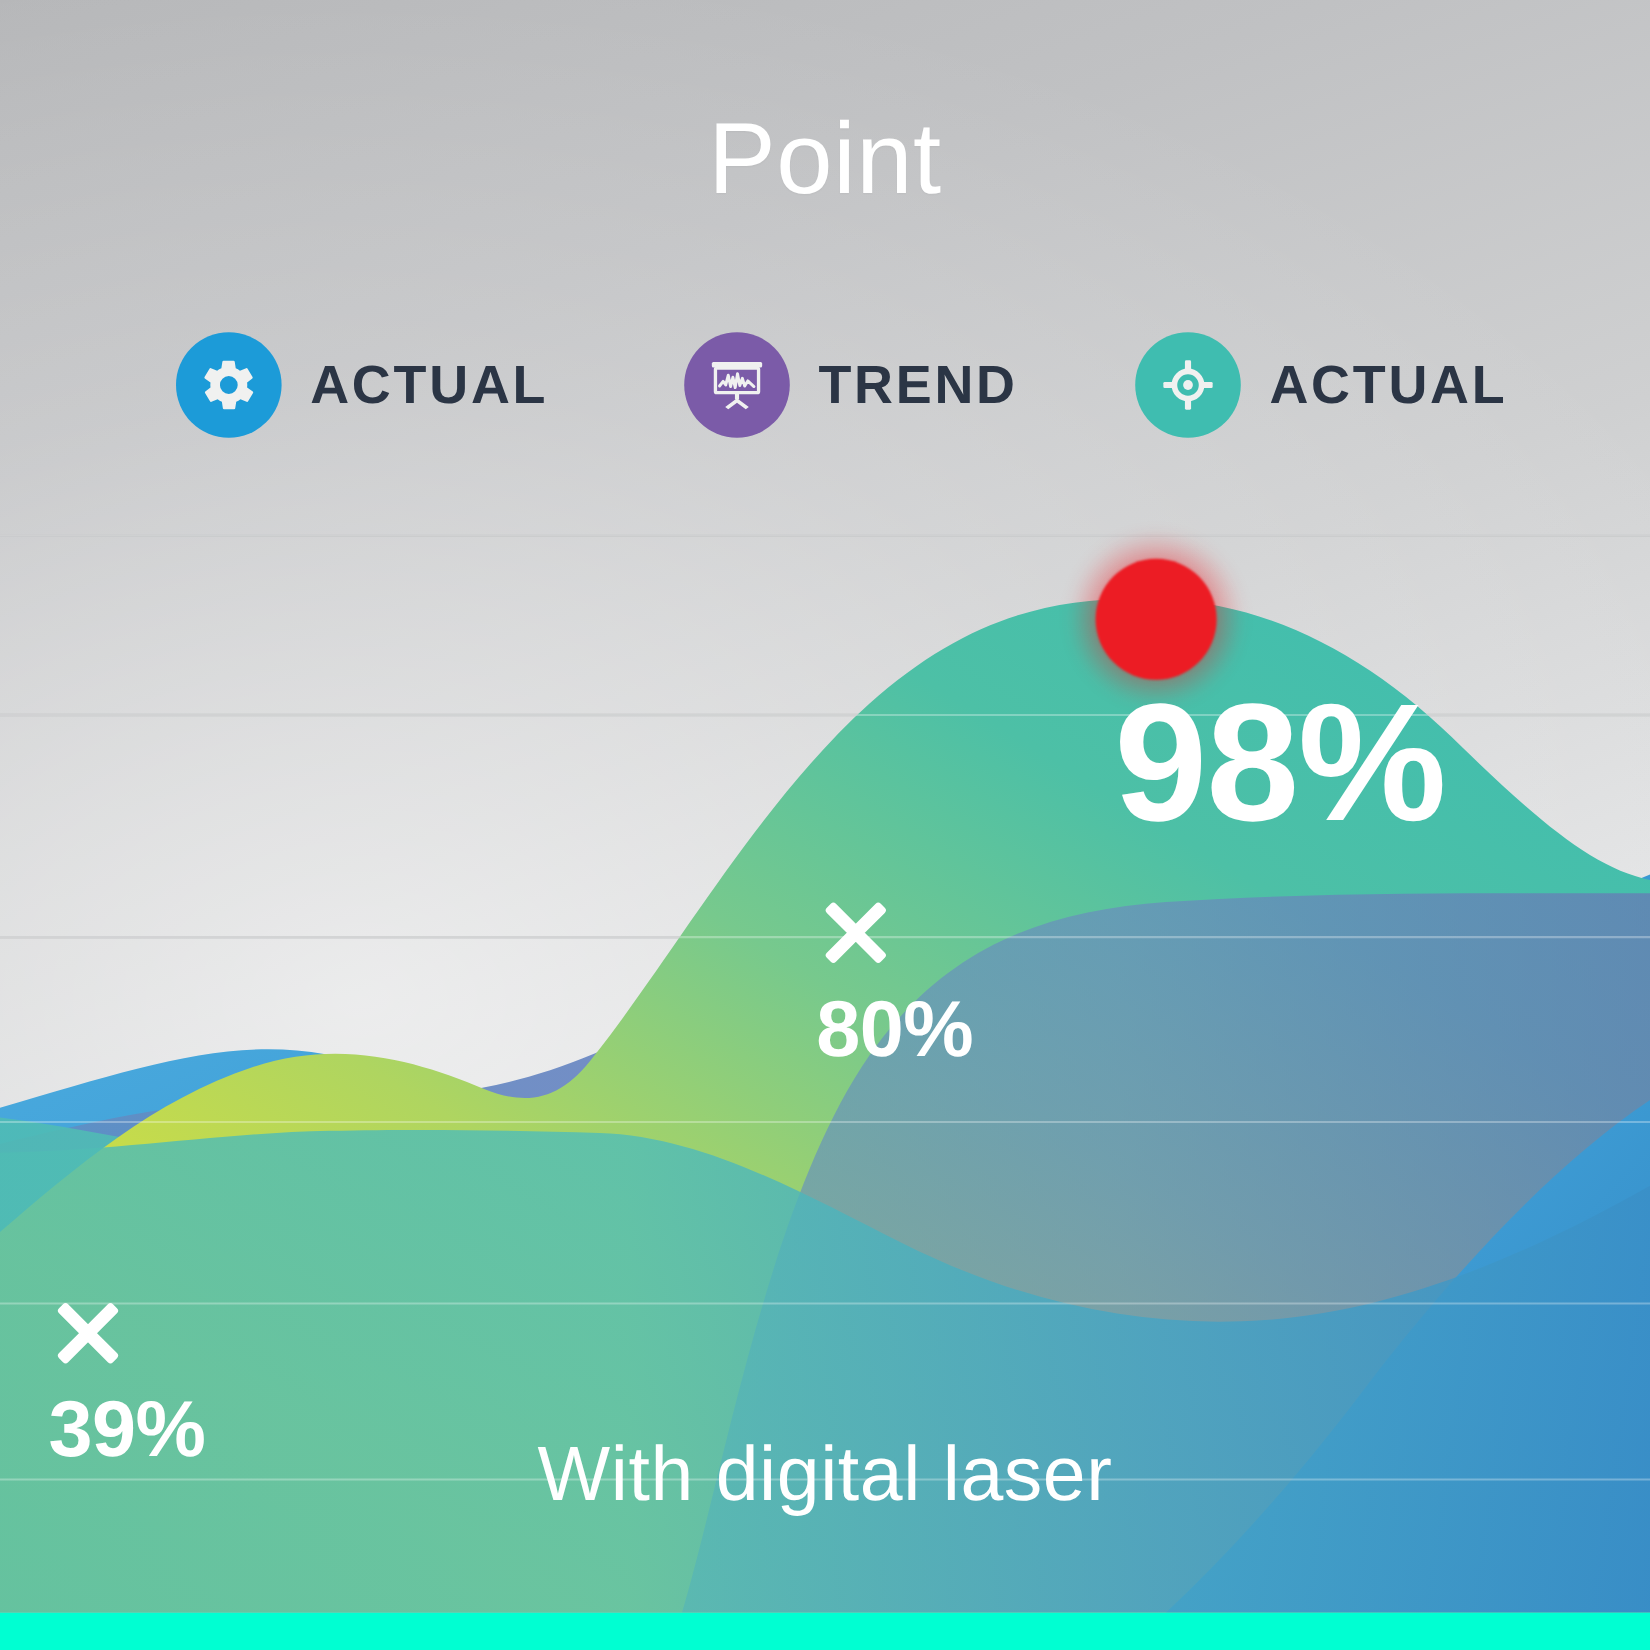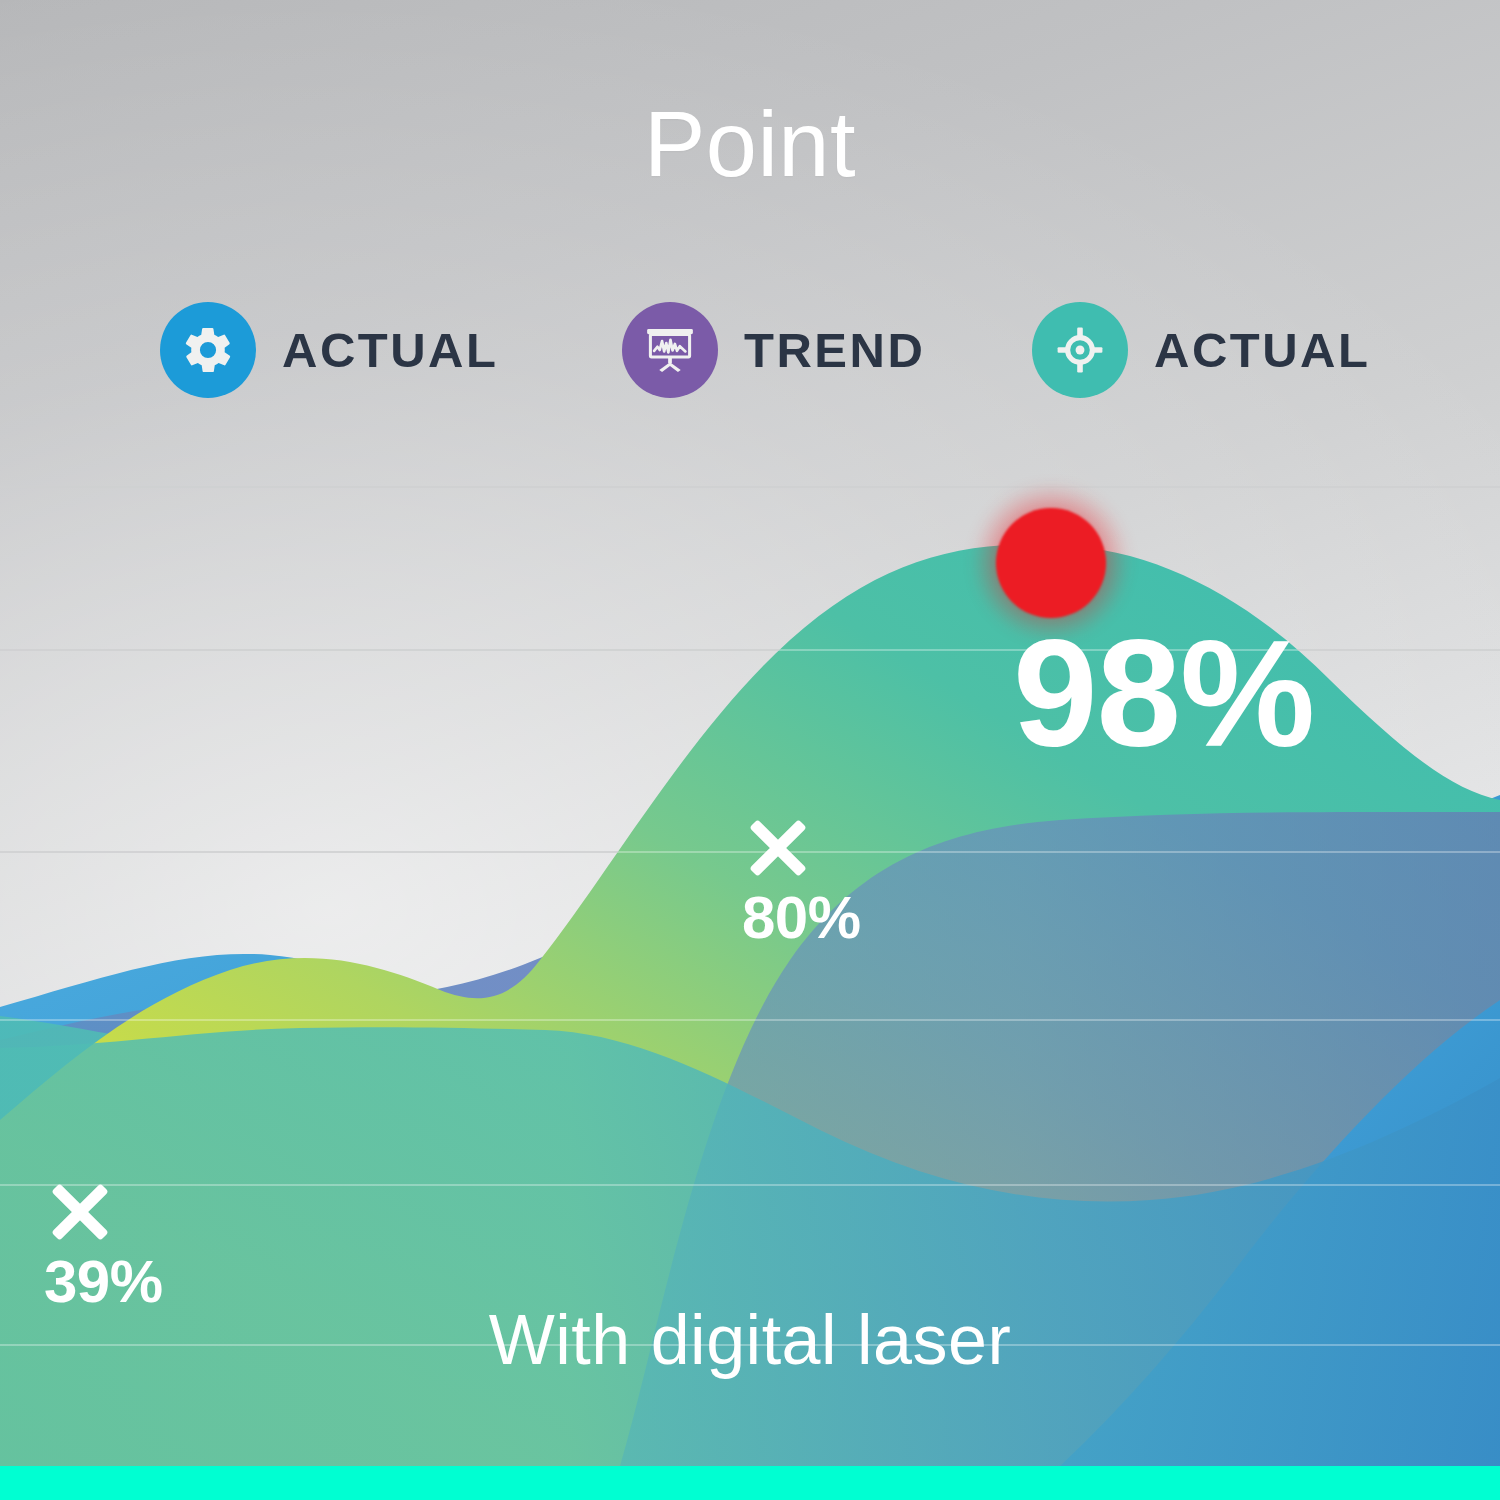--- a/index.html
+++ b/index.html
@@ -140,22 +140,22 @@
     color: #ffffff;
     letter-spacing: -1px;
     line-height: 1;
     margin-left: 13px;
   }
 
   .marker-group { position: absolute; }
   .marker-group .xmark { display: block; }
   .marker-group .mv {
     display: block;
-    margin-top: 2px;
-    font-size: 60px;
+    margin-top: 14px;
+    font-size: 72px;
     font-weight: bold;
     color: #ffffff;
     line-height: 1.06;
     letter-spacing: -0.5px;
   }
   .mg-80 { left: 742px; top: 812px; }
   .mg-60 { left: 44px;  top: 1176px; }
 
   
   .caption {

